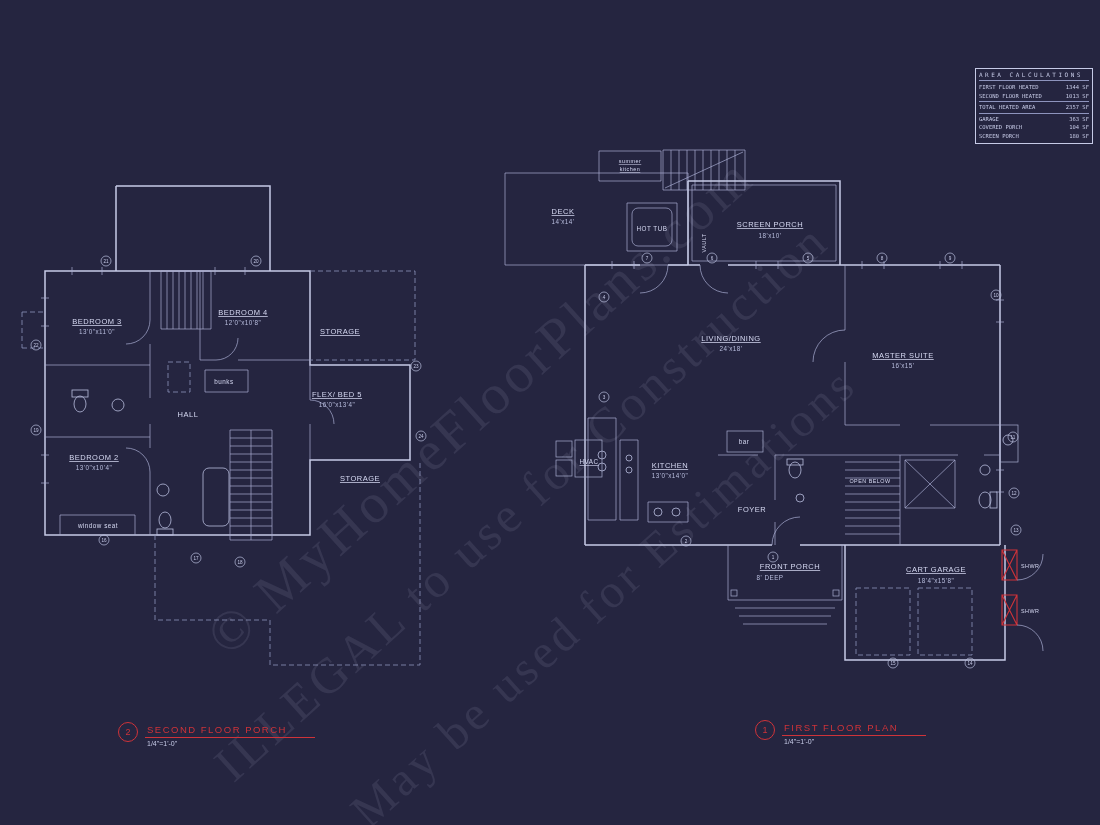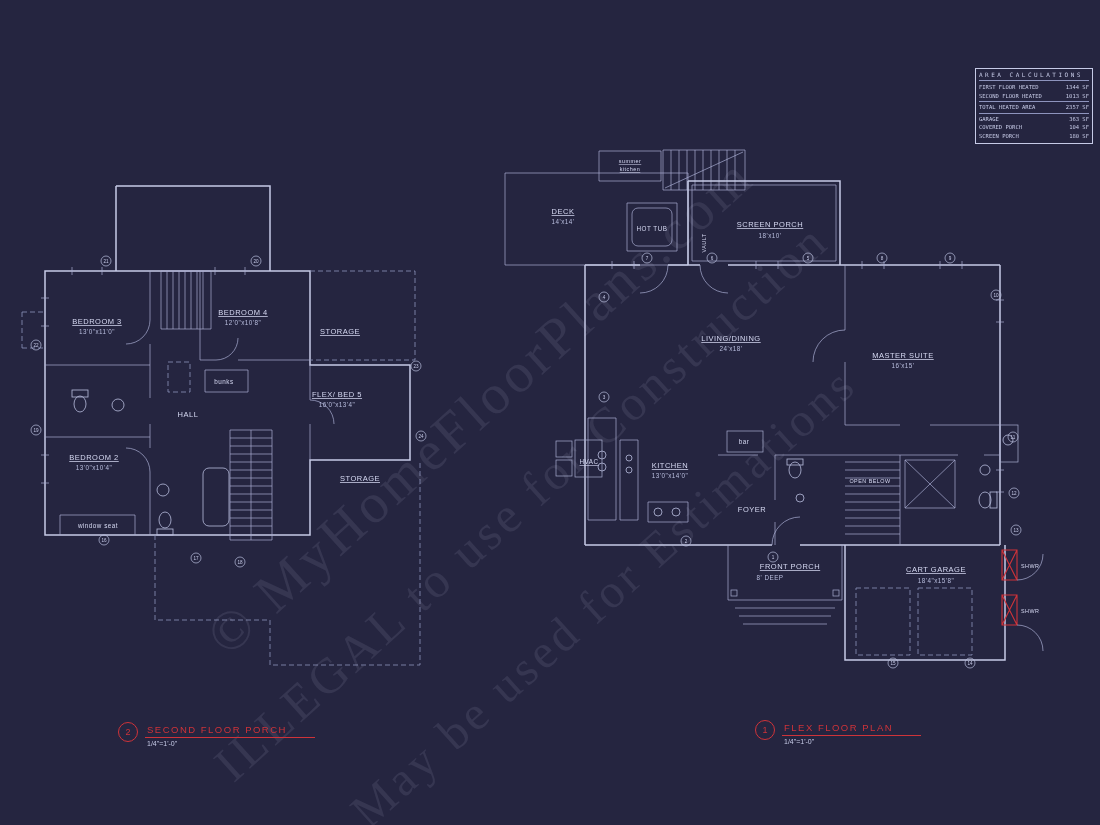--- a/index.html
+++ b/index.html
@@ -348,18 +348,18 @@
       <div class="title-red">SECOND FLOOR PORCH</div>
       <div class="scale-text">1/4"=1'-0"</div>
     </div>
   </div>
 
   <div class="plan-title" style="left:755px;top:720px;">
     <div class="marker-circle">
       <span>1</span>
     </div>
     <div>
-      <div class="title-red">FLEX FLOOR PLAN</div>
+      <div class="title-red">FIRST FLOOR PLAN</div>
       <div class="scale-text">1/4"=1'-0"</div>
     </div>
   </div>
 
 </div>
 
 </body></html>

